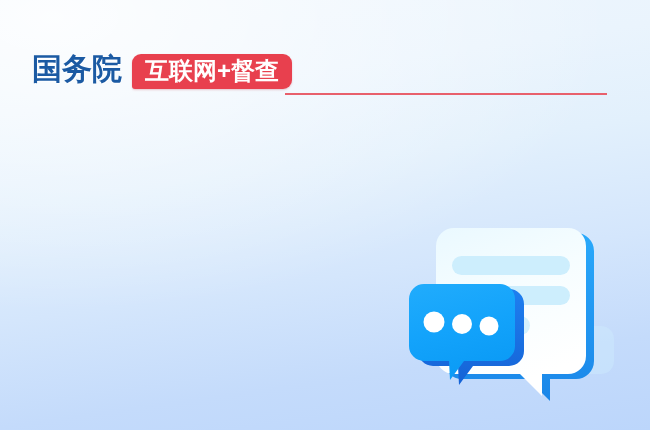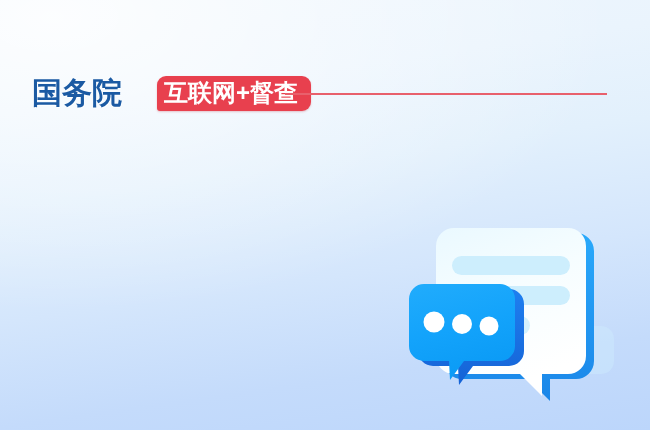--- a/index.html
+++ b/index.html
@@ -35,42 +35,41 @@
         rgba(255,255,255,0.85) 0%,
         rgba(255,255,255,0.40) 38%,
         rgba(255,255,255,0.0) 72%);
     pointer-events: none;
   }
 
   
   #header {
     position: absolute;
     left: 32px;
-    top: 70px;
+    top: 54px;
     height: 46px;
     display: flex;
-    align-items: center;
-    gap: 35px;
+    align-items: flex-start;
   }
 
   #gov-word {
     font-size: 30px;
     font-weight: bold;
     color: #1b5aa3;
     letter-spacing: 0px;
     line-height: 1;
     white-space: nowrap;
     text-shadow: 0.5px 0.5px 0 rgba(255,255,255,0.9);
   }
 
   #badge {
-    margin-left: 0;
+    margin-left: 10px;
     background: #e8404e;
     border-radius: 9px 9px 9px 3px;
-    padding: 5px 13px 6px 7px;
+    padding: 5px 13px 6px 13px;
     display: flex;
     align-items: center;
     box-shadow: 0 1px 2px rgba(190,40,55,0.25);
   }
   #badge-text {
     font-size: 24px;
     font-weight: bold;
     color: #ffffff;
     line-height: 1;
     white-space: nowrap;

